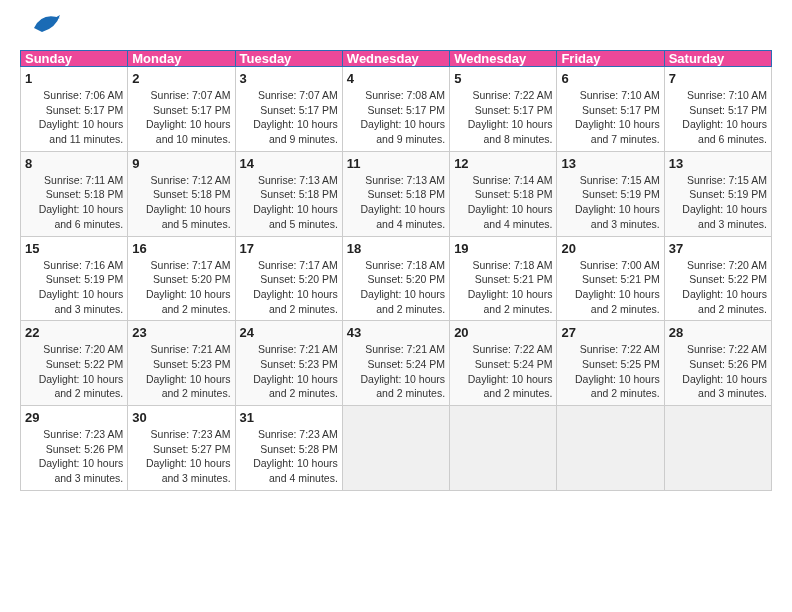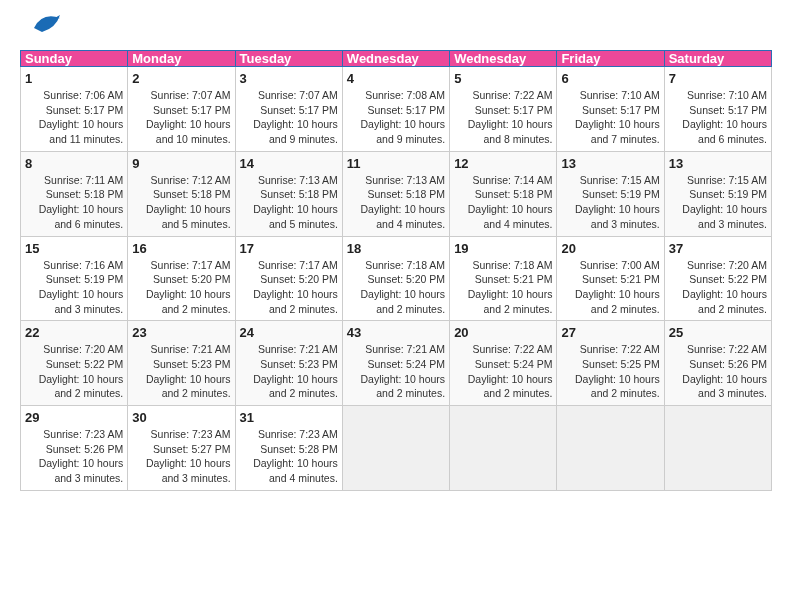--- a/index.html
+++ b/index.html
@@ -325,21 +325,21 @@
       </td>
         <td>
         <span class="day-num">27</span>
         <div class="day-info">
           <span>Sunrise: </span><span>7:22 AM</span><br>
           <span>Sunset: </span><span>5:25 PM</span><br>
           <span>Daylight: </span><span>10 hours and 2 minutes.</span>
         </div>
       </td>
         <td>
-        <span class="day-num">25</span>
+        <span class="day-num">28</span>
         <div class="day-info">
           <span>Sunrise: </span><span>7:22 AM</span><br>
           <span>Sunset: </span><span>5:26 PM</span><br>
           <span>Daylight: </span><span>10 hours and 3 minutes.</span>
         </div>
       </td>
       </tr>
       <tr>
         <td>
         <span class="day-num">29</span>

